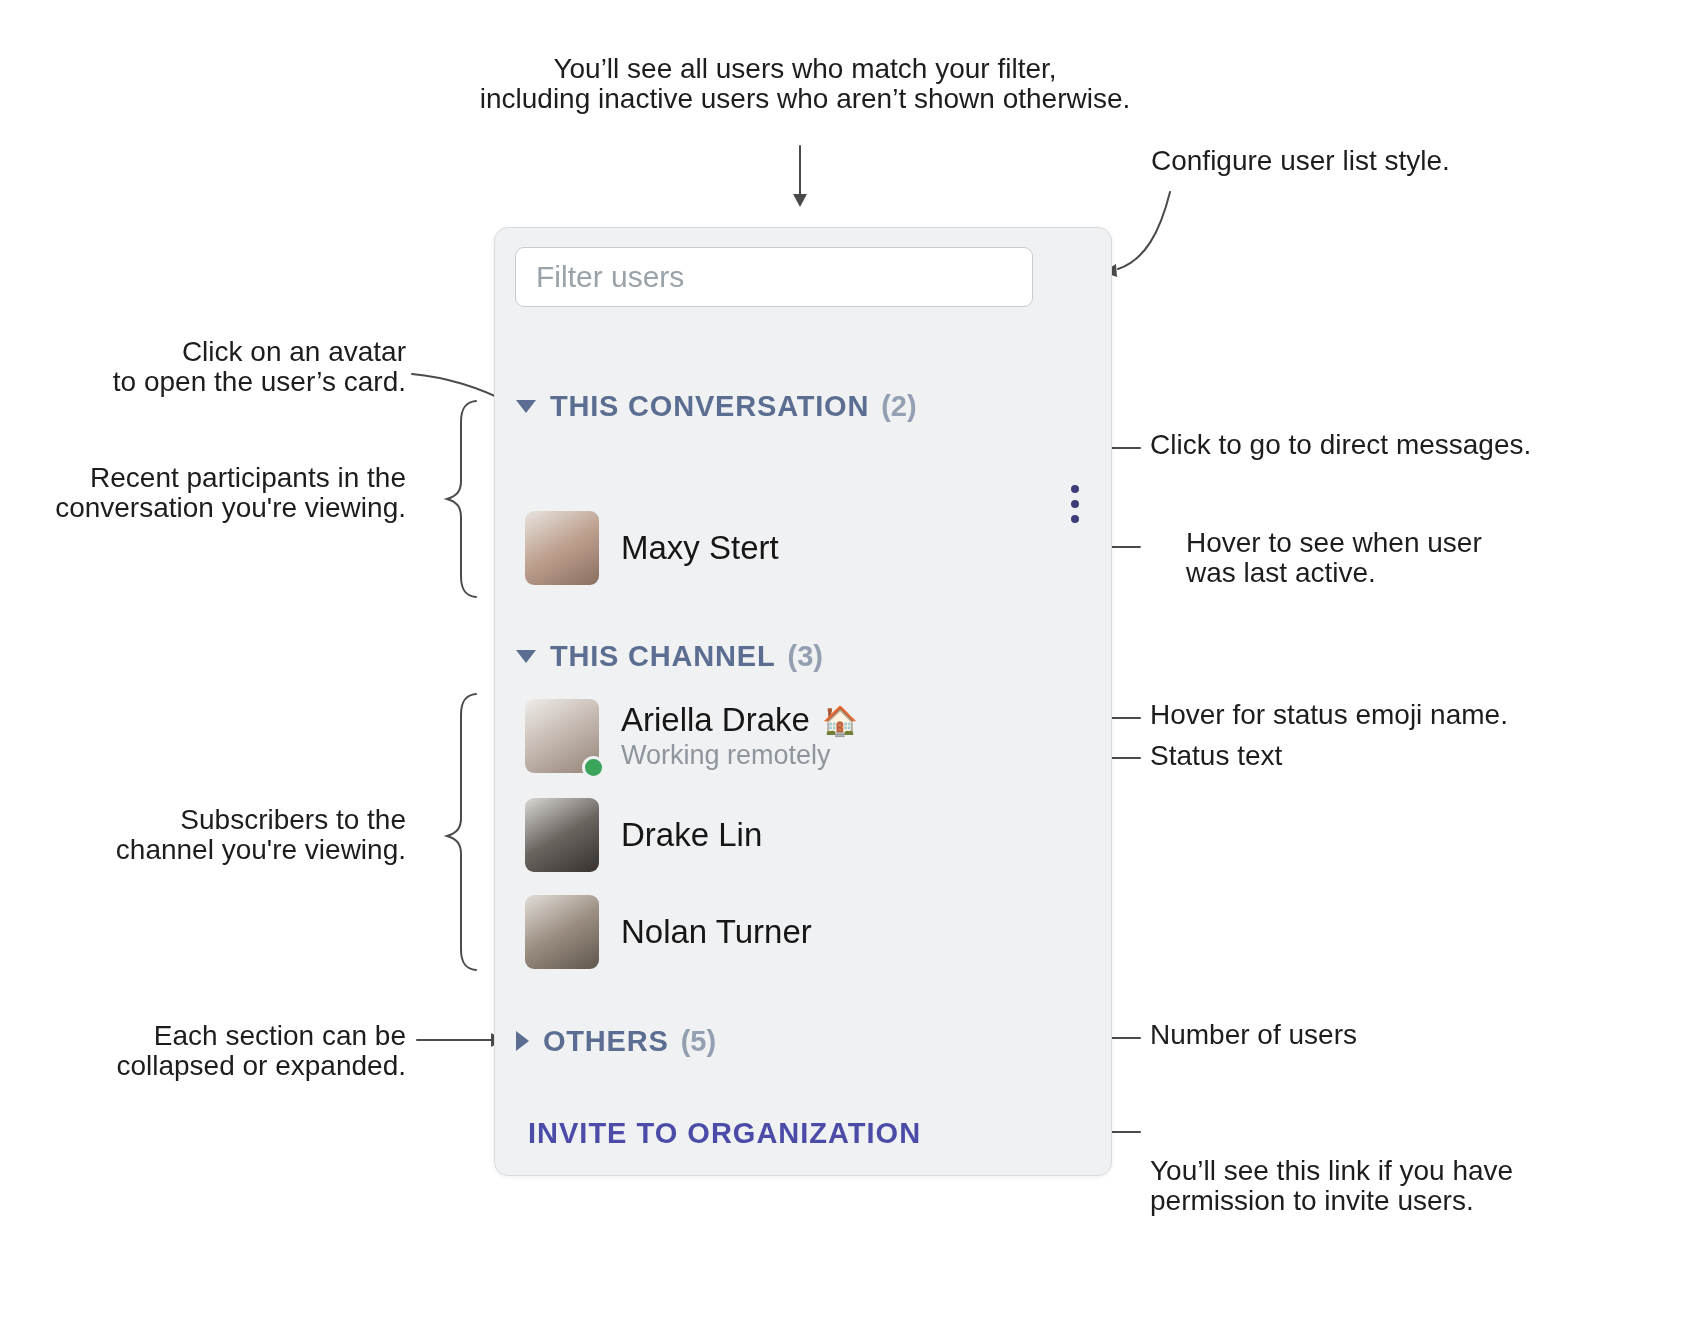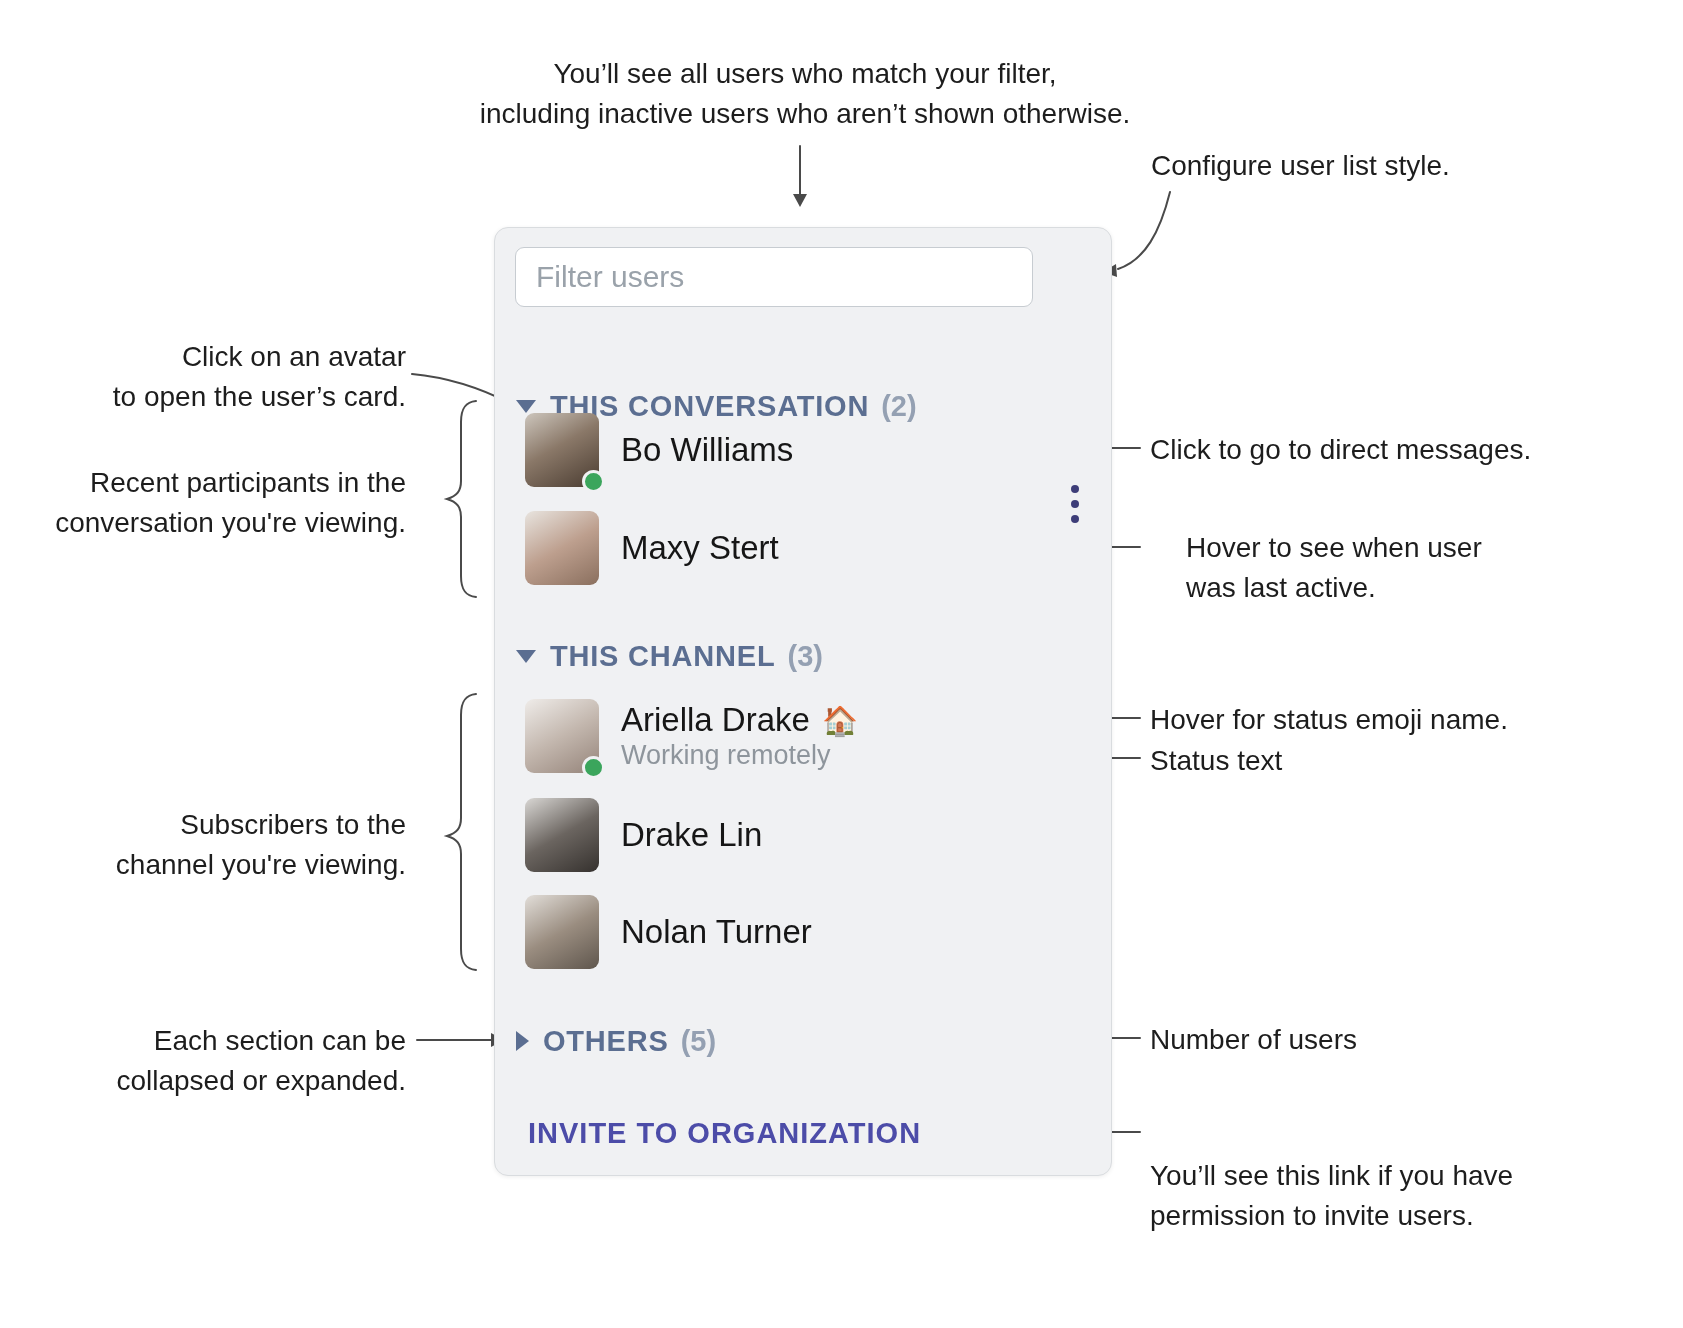--- a/index.html
+++ b/index.html
@@ -10,21 +10,21 @@
     width: 1683px;
     height: 1328px;
     background: #ffffff;
     overflow: hidden;
   }
 
   
   .note {
     position: absolute;
     font-size: 28px;
-    line-height: 40px;
+    line-height: 30px;
     color: #1d1d1d;
     white-space: pre-line;
   }
   .note.align-right { text-align: right; }
   .note.align-center { text-align: center; }
 
   
   .overlay {
     position: absolute;
     left: 0; top: 0;
@@ -271,26 +271,20 @@
       <span class="dot"></span>
       <span class="dot"></span>
     </button>
 
     <div class="section-header" style="top:124px;margin-top:36px;">
       <span class="tri-down"></span>
       <span class="sec-label">THIS CONVERSATION</span>
       <span class="sec-count">(2)</span>
     </div>
 
-    <div class="user-row" style="top:185px;">
-      <div class="avatar av-bo">
-        <span class="presence"></span>
-      </div>
-      <div class="uname">Bo Williams</div>
-    </div>
 
     <div class="user-row" style="top:283px;">
       <div class="avatar av-maxy"></div>
       <div class="uname">Maxy Stert</div>
     </div>
 
     <div class="section-header" style="top:410px;">
       <span class="tri-down"></span>
       <span class="sec-label">THIS CHANNEL</span>
       <span class="sec-count">(3)</span>

